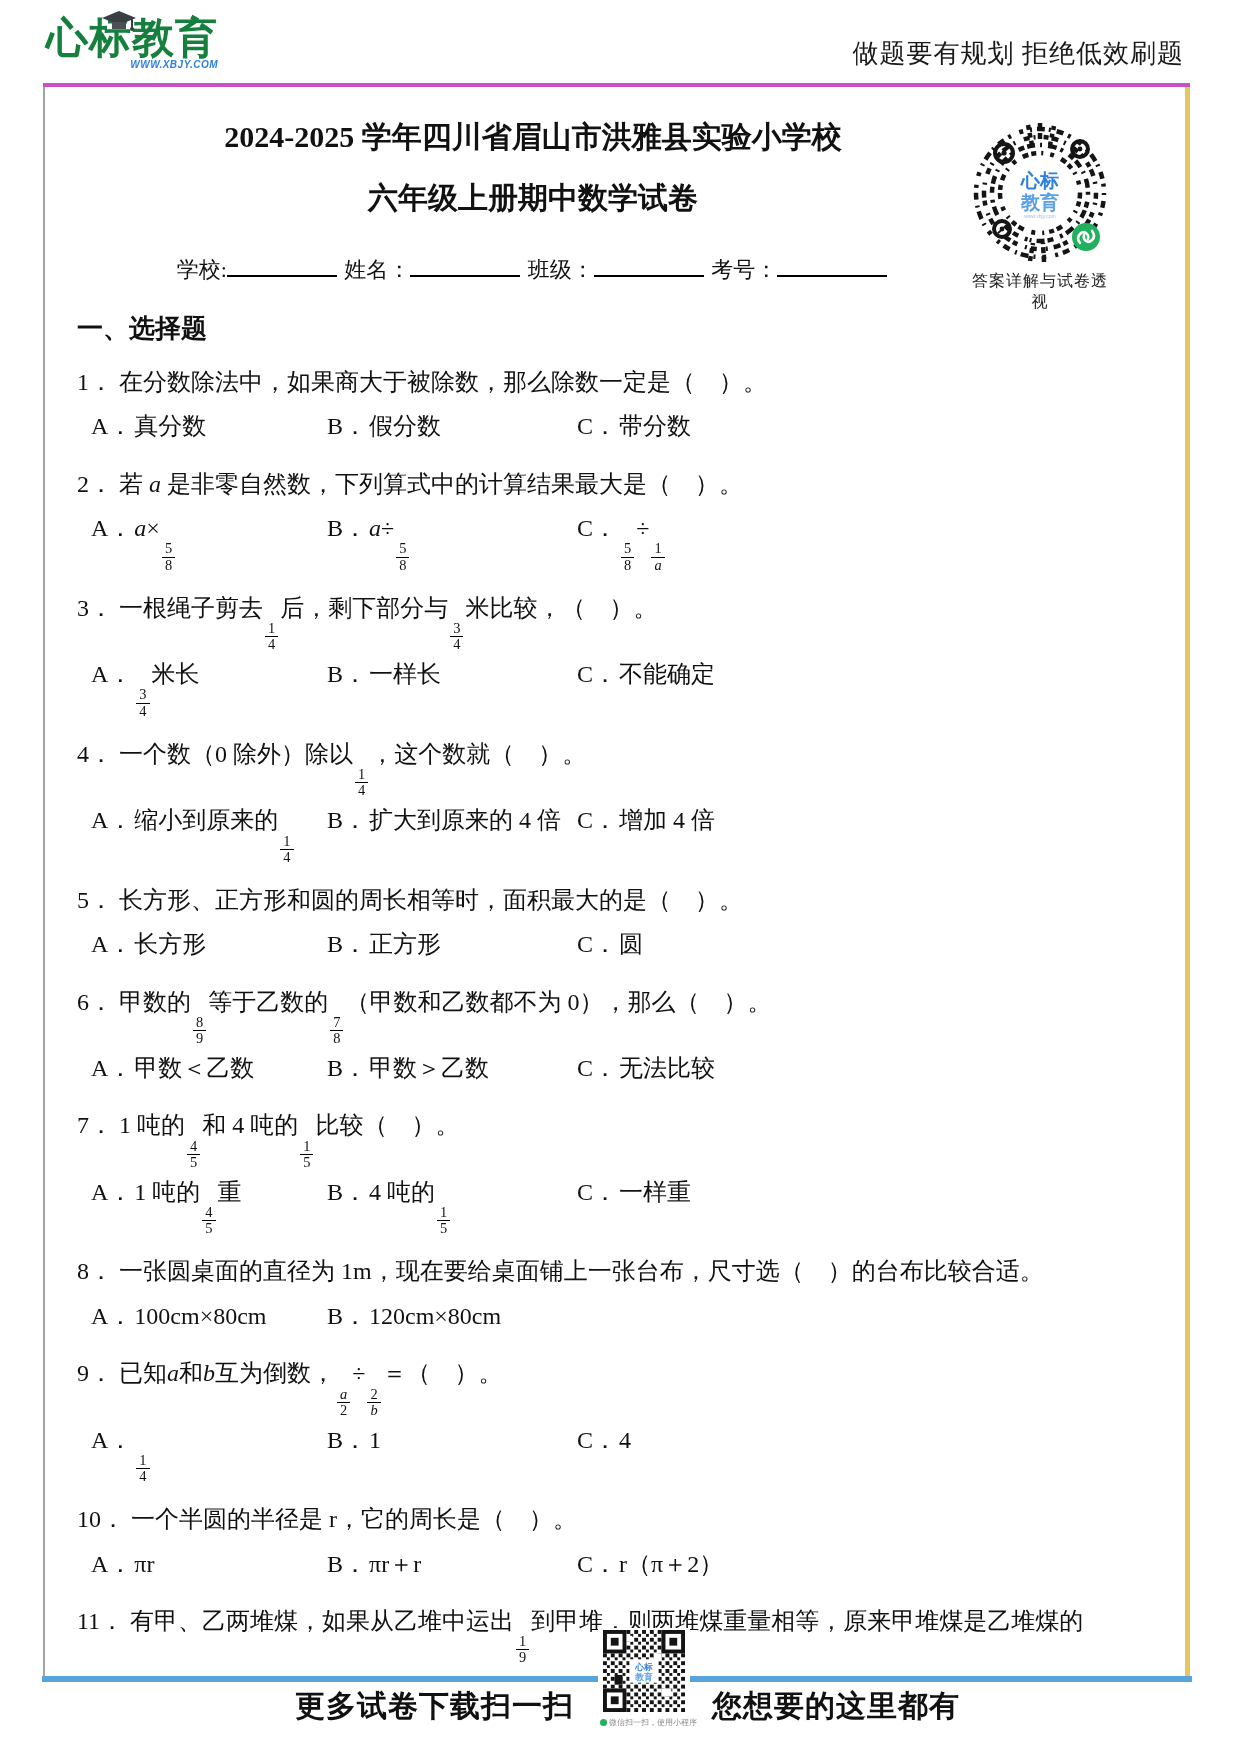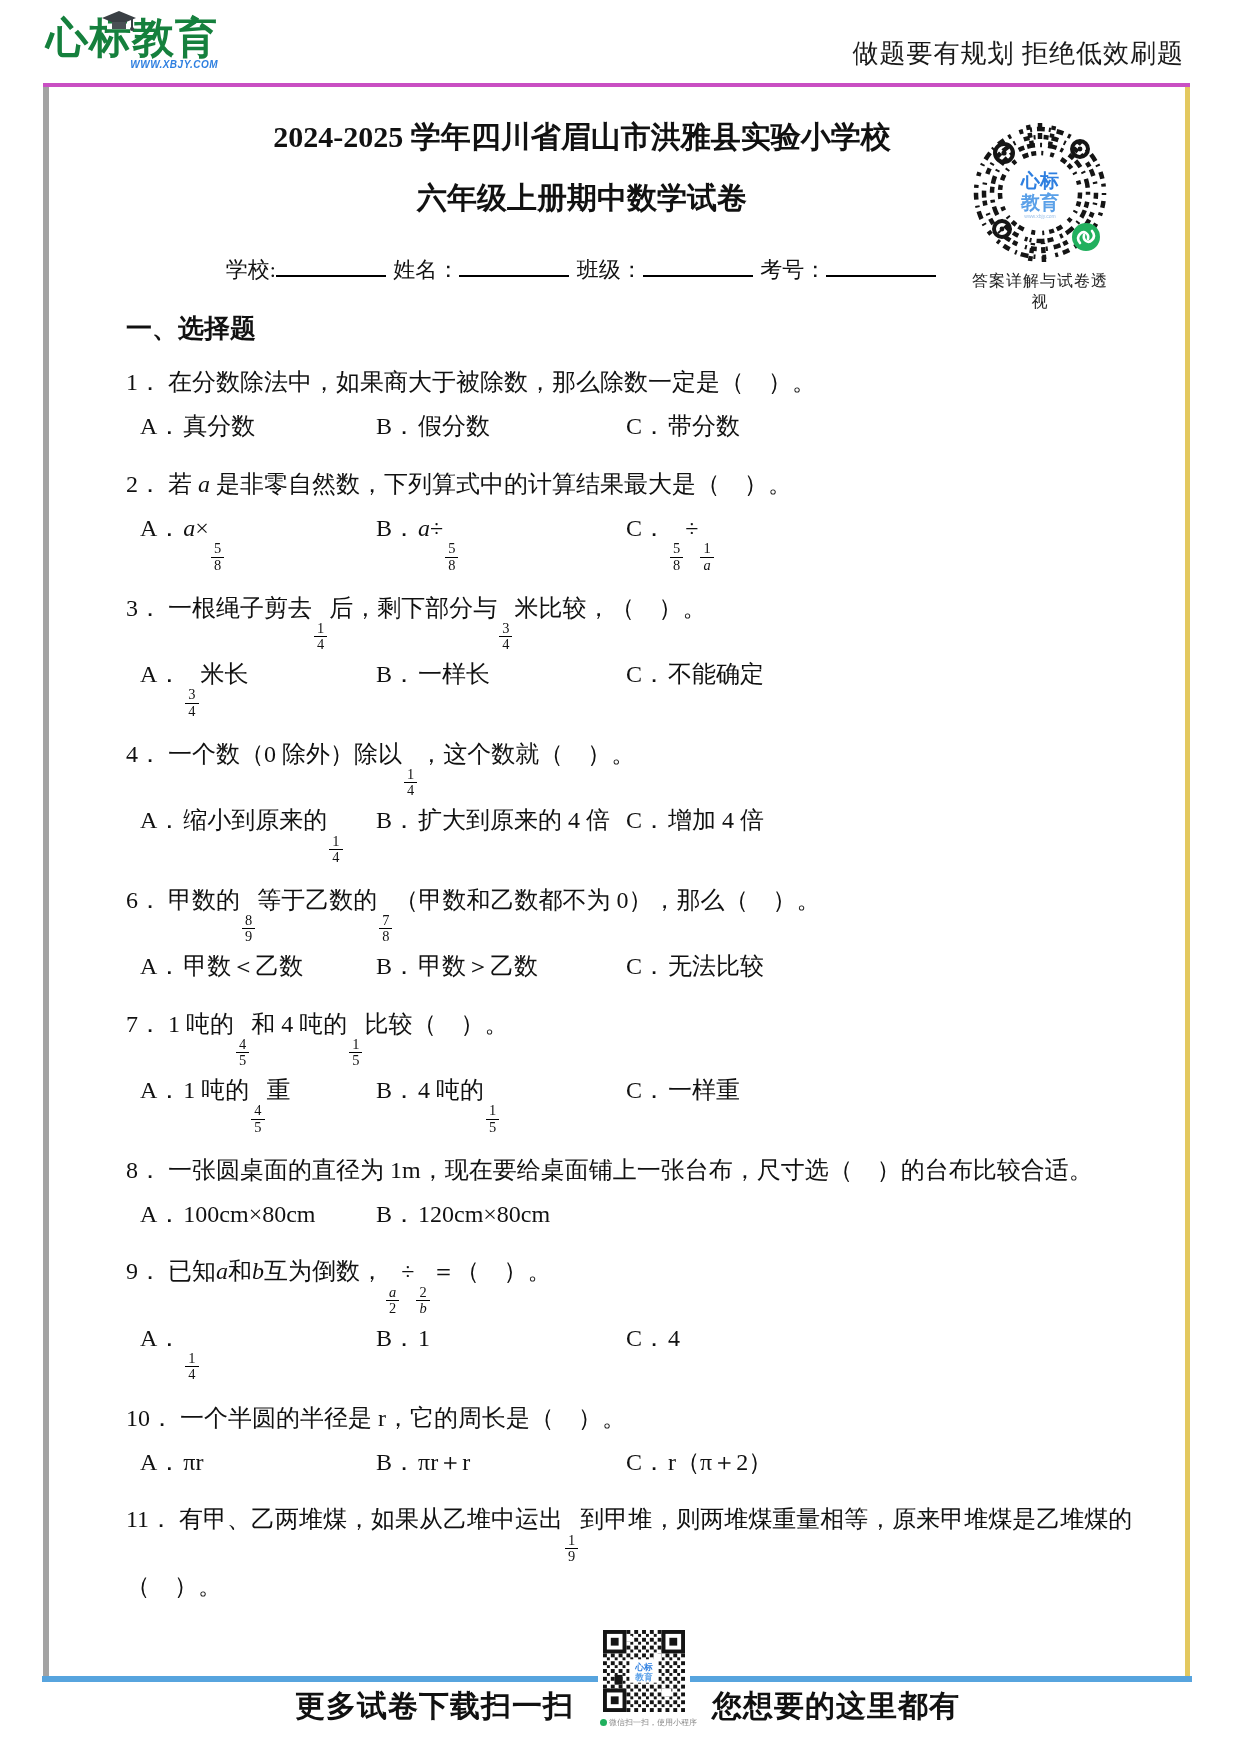--- a/index.html
+++ b/index.html
@@ -10,22 +10,22 @@
   .logo-text{font-family:Liberation Mono, monospace;font-weight:bold;
              font-size:42px;color:#15803d;letter-spacing:1px;line-height:1;}
   .logo-url{font-family:"Liberation Sans",sans-serif;font-style:italic;font-weight:bold;
             font-size:10px;color:#2e7fe0;text-align:right;margin-top:-3px;letter-spacing:.5px;}
   .cap{position:absolute;left:56px;top:-9px;}
   .slogan{position:absolute;right:56px;top:36px;font-size:26px;color:#1a1a1a;letter-spacing:1px;}
   
   .rule-magenta{position:absolute;left:43px;right:50px;top:83px;height:4px;background:#c94fc3;}
   .rule-blue{position:absolute;left:42px;right:48px;top:1676px;height:6px;background:#57a4de;}
   .frame{position:absolute;left:43px;right:50px;top:87px;bottom:72px;
-         border-left:6px solid #a3a3a3;border-right:5px solid #e3c85f;
-         padding:16px 46px 0 77px;box-sizing:border-box;overflow:hidden;}
+         border-left:2px solid #a3a3a3;border-right:5px solid #e3c85f;
+         padding:16px 46px 0 32px;box-sizing:border-box;overflow:hidden;}
   
   .titlebox{position:relative;margin-bottom:26px;}
   .title-col{width:880px;margin-left:16px;text-align:center;}
   h1.extitle{font-size:30px;font-weight:bold;margin:14px 0 0 0;line-height:1.3;}
   h2.exsub{font-size:30px;font-weight:bold;margin:22px 0 0 0;line-height:1.3;}
   .fields{margin-top:36px;font-size:22px;white-space:nowrap;}
   .blank{display:inline-block;width:110px;height:22px;border-bottom:2px solid #000;margin-right:2px;}
   
   .qr-top{position:absolute;right:24px;top:6px;width:150px;text-align:center;}
   .qr-top-caption{font-size:16px;margin-top:4px;color:#222;letter-spacing:1px;}
@@ -179,20 +179,28 @@
     <div class="opts">
           <div class="opt"><span class="olabel">A．</span><span>缩小到原来的</span><span class="frac">
               <span class="num">1</span>
               <span class="den">4</span>
             </span></div>
           <div class="opt"><span class="olabel">B．</span><span>扩大到原来的 4 倍</span></div>
           <div class="opt"><span class="olabel">C．</span><span>增加 4 倍</span></div>
         </div>
   </div>
 
+  <div class="q">
+    <p class="stem"><span class="qnum">5．</span><span class="stem-parts"><span>长方形、正方形和圆的周长相等时，面积最大的是（　）。</span></span></p>
+    <div class="opts">
+          <div class="opt"><span class="olabel">A．</span><span>长方形</span></div>
+          <div class="opt"><span class="olabel">B．</span><span>正方形</span></div>
+          <div class="opt"><span class="olabel">C．</span><span>圆</span></div>
+        </div>
+  </div>
 
   <div class="q">
     <p class="stem"><span class="qnum">6．</span><span class="stem-parts"><span>甲数的</span><span class="frac">
               <span class="num">8</span>
               <span class="den">9</span>
             </span><span>等于乙数的</span><span class="frac">
               <span class="num">7</span>
               <span class="den">8</span>
             </span><span>（甲数和乙数都不为 0），那么（　）。</span></span></p>
     <div class="opts">

